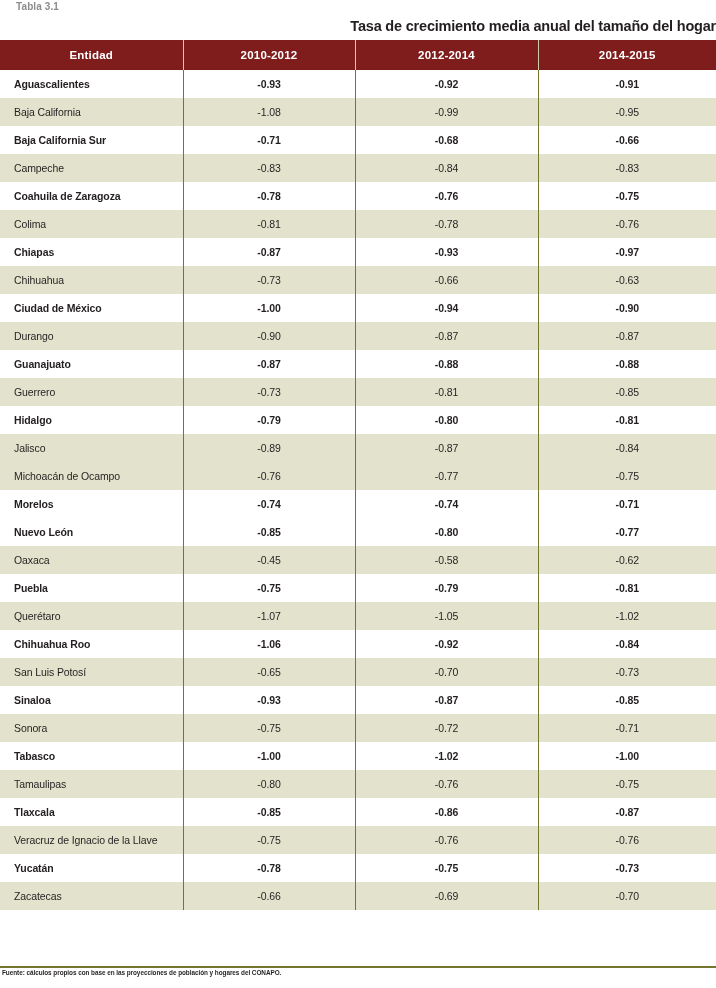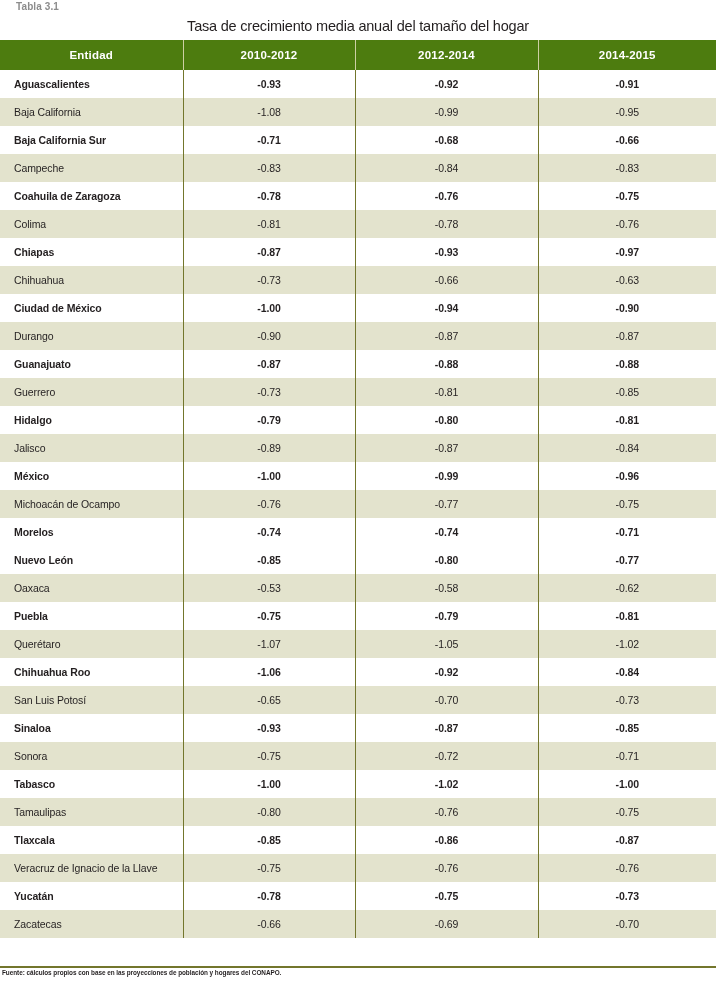--- a/index.html
+++ b/index.html
@@ -31,40 +31,40 @@
     letter-spacing: 0.1px;
     line-height: 12px;
   }
 
   
   .table-title {
     position: absolute;
     left: 0;
     top: 16px;
     width: 716px;
-    text-align: center;
+    text-align: right;
     font-size: 14.5px;
-    font-weight: normal;
+    font-weight: bold;
     color: #231f20;
     letter-spacing: -0.2px;
     line-height: 20px;
   }
 
   
   table.data-table {
     position: absolute;
     left: 0;
     top: 40px;
     width: 716px;
     border-collapse: collapse;
     table-layout: fixed;
   }
 
   table.data-table thead th {
-    background: #4d7c0f;
+    background: #7f1d1d;
     color: #ffffff;
     font-size: 11.5px;
     font-weight: bold;
     height: 30px;
     padding: 0;
     text-align: center;
     vertical-align: middle;
     letter-spacing: 0.2px;
     border-right: 1px solid #cdd0a4;
   }
@@ -231,47 +231,41 @@
           <td class="value">-0.79</td>
           <td class="value">-0.80</td>
           <td class="value">-0.81</td>
         </tr>
         <tr class="row-even">
           <td class="entity">Jalisco</td>
           <td class="value">-0.89</td>
           <td class="value">-0.87</td>
           <td class="value">-0.84</td>
         </tr>
-        <tr class="row-odd">
-          <td class="entity">México</td>
-          <td class="value">-1.00</td>
-          <td class="value">-0.99</td>
-          <td class="value">-0.96</td>
-        </tr>
         <tr class="row-even">
           <td class="entity">Michoacán de Ocampo</td>
           <td class="value">-0.76</td>
           <td class="value">-0.77</td>
           <td class="value">-0.75</td>
         </tr>
         <tr class="row-odd">
           <td class="entity">Morelos</td>
           <td class="value">-0.74</td>
           <td class="value">-0.74</td>
           <td class="value">-0.71</td>
         </tr>
         <tr class="row-odd">
           <td class="entity">Nuevo León</td>
           <td class="value">-0.85</td>
           <td class="value">-0.80</td>
           <td class="value">-0.77</td>
         </tr>
         <tr class="row-even">
           <td class="entity">Oaxaca</td>
-          <td class="value">-0.53</td>
+          <td class="value">-0.45</td>
           <td class="value">-0.58</td>
           <td class="value">-0.62</td>
         </tr>
         <tr class="row-odd">
           <td class="entity">Puebla</td>
           <td class="value">-0.75</td>
           <td class="value">-0.79</td>
           <td class="value">-0.81</td>
         </tr>
         <tr class="row-even">

